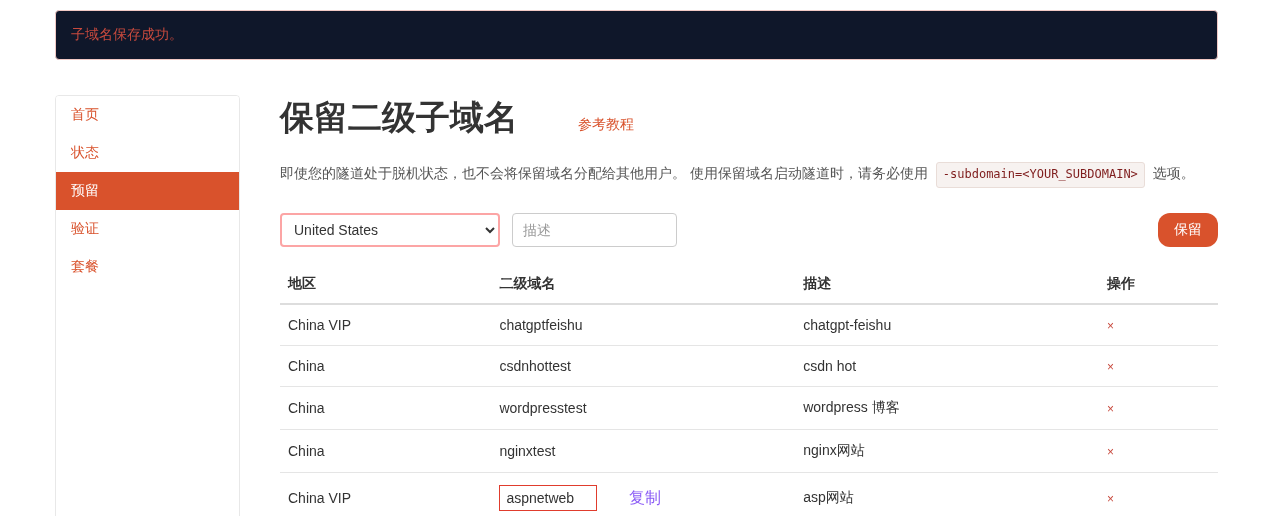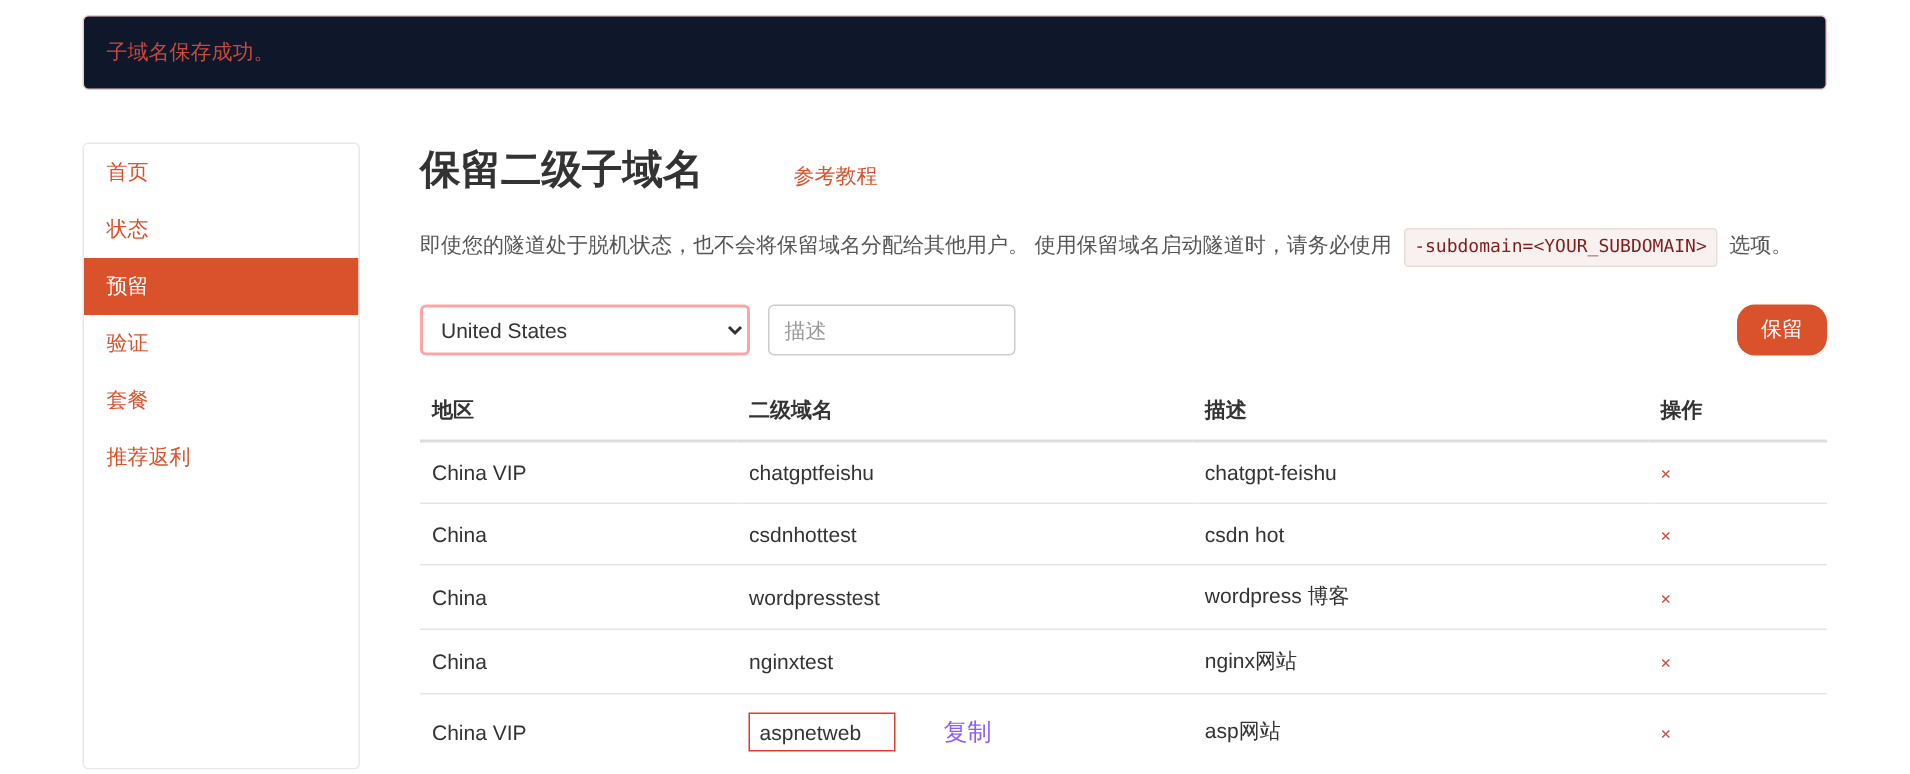--- a/index.html
+++ b/index.html
@@ -40,21 +40,21 @@
     background: #fff;
   }
   .sidebar-item.active {
     background: #d9522c;
     color: #fff;
   }
 
   
   .content { flex: 1; }
   .title-row { display: flex; align-items: baseline; gap: 60px; margin-bottom: 20px; }
-  .page-title { font-size: 27px; font-weight: 700; color: #333; }
+  .page-title { font-size: 34px; font-weight: 700; color: #333; }
   .help-link { color: #d9522c; font-size: 14px; cursor: pointer; }
 
   .desc { color: #555; line-height: 1.8; margin-bottom: 25px; }
   .code-inline {
     display: inline-block;
     background: #f7f2f0;
     border: 1px solid #e9ddd8;
     color: #7f1d1d;
     padding: 1px 6px;
     border-radius: 3px;
@@ -125,21 +125,20 @@
   </div>
 
   <div class="main-row">
 
     <div class="sidebar">
       <a class="sidebar-item">首页</a>
       <a class="sidebar-item">状态</a>
       <a class="sidebar-item active">预留</a>
       <a class="sidebar-item">验证</a>
       <a class="sidebar-item">套餐</a>
-      <a class="sidebar-item">推荐返利</a>
     </div>
 
     <div class="content">
 
       <div class="title-row">
         <h1 class="page-title">保留二级子域名</h1>
         <a class="help-link">参考教程</a>
       </div>
 
       <p class="desc">

